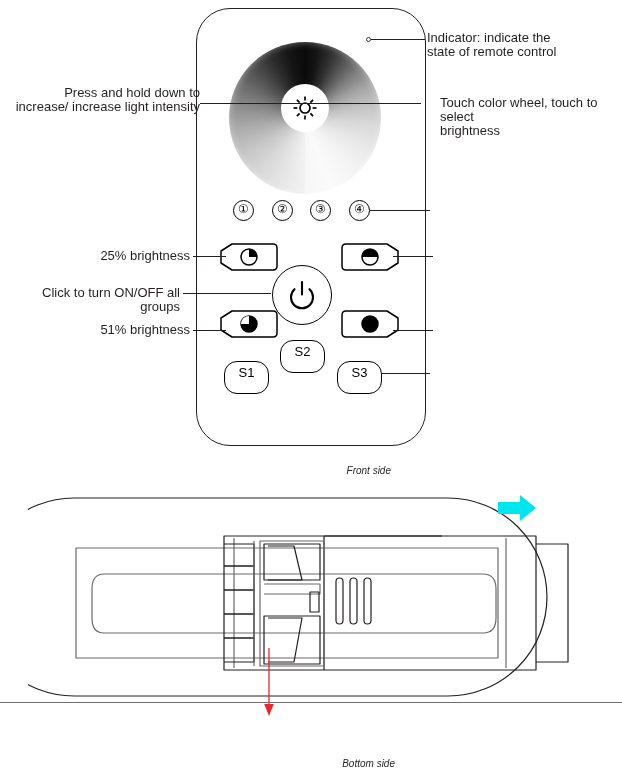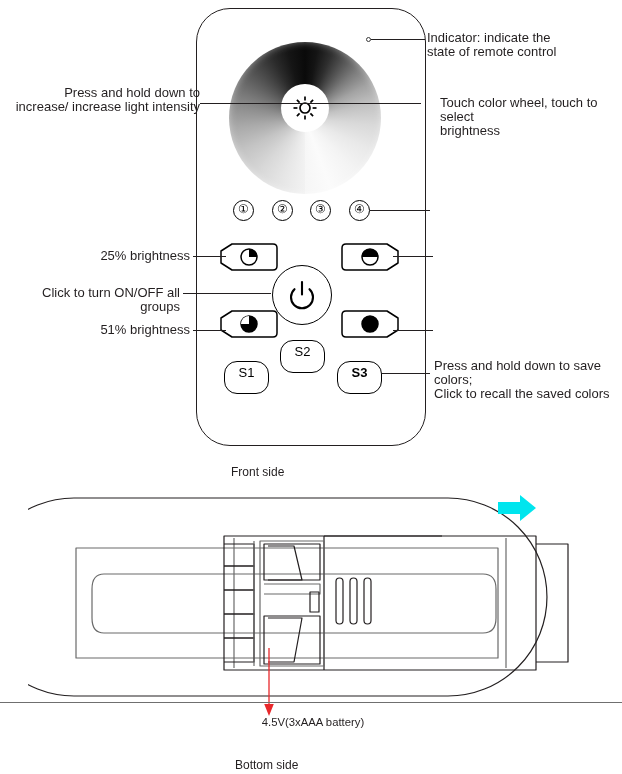--- a/index.html
+++ b/index.html
@@ -146,24 +146,25 @@
     font-size: 13px;
     line-height: 22px;
     text-align: center;
     color: #000;
     font-family: "Liberation Sans", sans-serif;
   }
 
   
   .caption {
     position: absolute;
-    font-size: 12px;
+    font-size: 10px;
     color: #231f20;
-    text-align: left;
+    text-align: right;
     width: 160px;
+    font-style: italic;
   }
 
   
   #page-divider {
     position: absolute;
     left: 0; top: 702px;
     width: 622px; height: 1px;
     background: #6f6f6f;
   }
 
@@ -270,24 +271,22 @@
     <svg width="34" height="34" viewBox="0 0 34 34">
       <path d="M9.5,11.2 A11,11 0 1 0 24.5,11.2" fill="none" stroke="#000" stroke-width="2.1" stroke-linecap="round"></path>
       <line x1="17" y1="4" x2="17" y2="16.5" stroke="#000" stroke-width="2.1" stroke-linecap="round"></line>
     </svg>
   </div>
   <div class="anno left" style="left:0px; top:286px; width:180px;">Click to turn ON/OFF all groups</div>
   <div class="lead" style="left:183px; top:293px; width:88px;"></div>
 
   <div class="scene-btn" style="left:224px; top:361px;">S1</div>
   <div class="scene-btn" style="left:280px; top:340px;">S2</div>
-  <div class="scene-btn" style="left:337px; top:361px;font-weight:bold;">S3</div>
+  <div class="scene-btn" style="left:337px; top:361px;">S3</div>
   <div class="lead" style="left:382px; top:373px; width:48px;"></div>
-  <div class="anno right" style="left:434px; top:359px; width:188px;">Press and hold down to save colors;
-Click to recall the saved colors</div>
 
   <div class="caption" style="left:231px; top:465px;">Front side</div>
 
   <div id="bottom-drawing">
     <svg width="560" height="220" viewBox="0 0 560 220">
       <g fill="none" stroke="#231f20" stroke-width="1.2" stroke-linejoin="round">
 
         <path d="M46,12 L420,12 A62,62 0 0 1 420,210 L46,210 A62,62 0 0 1 46,12 Z"></path>
 
         <path d="M48,62 L470,62 L470,172 L48,172 Z" stroke="#6a6a6a"></path>
@@ -328,17 +327,16 @@
     </svg>
   </div>
 
   <svg style="position:absolute; left:262px; top:648px; width:14px; height:72px;">
     <line x1="7" y1="0" x2="7" y2="60" stroke="#e8282b" stroke-width="1.3"></line>
     <path d="M7,68 L2.2,56 L11.8,56 Z" fill="#e8282b"></path>
   </svg>
 
   <div id="page-divider"></div>
 
-  <div id="battery-label">4.5V(3xAAA battery)</div>
 
   <div class="caption" style="left:235px; top:758px;">Bottom side</div>
 
 </div>
 
 </body></html>

